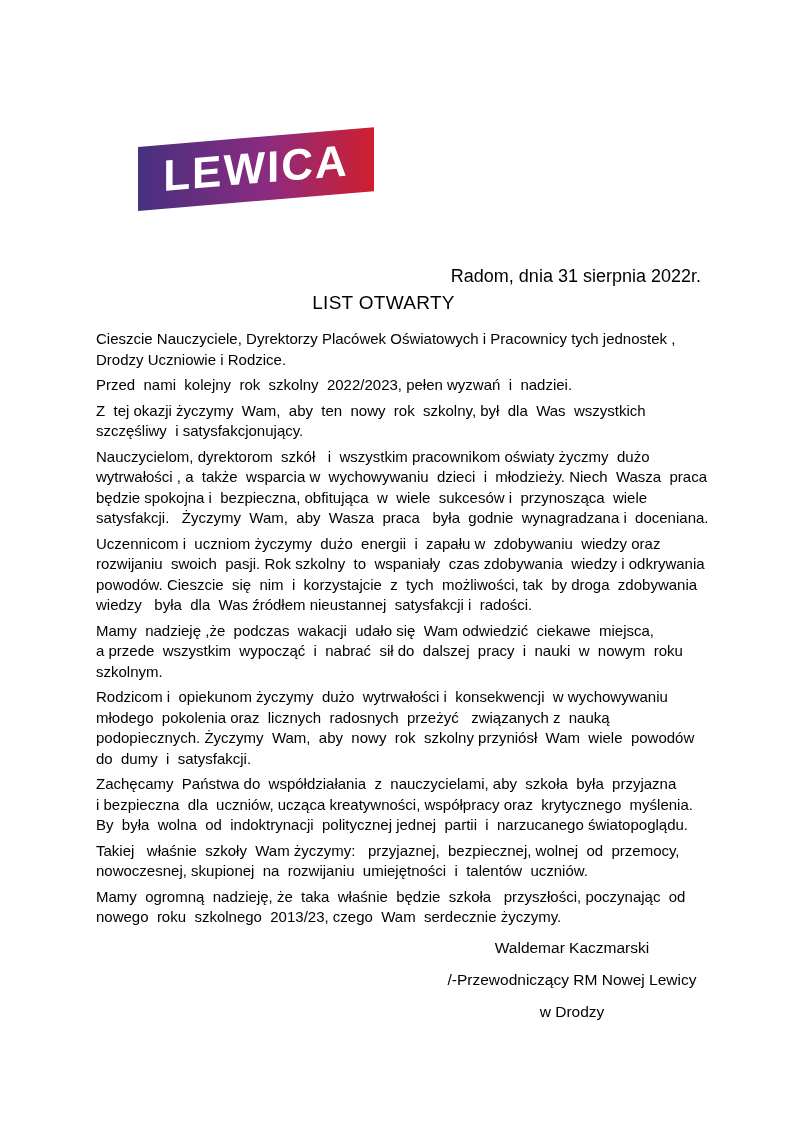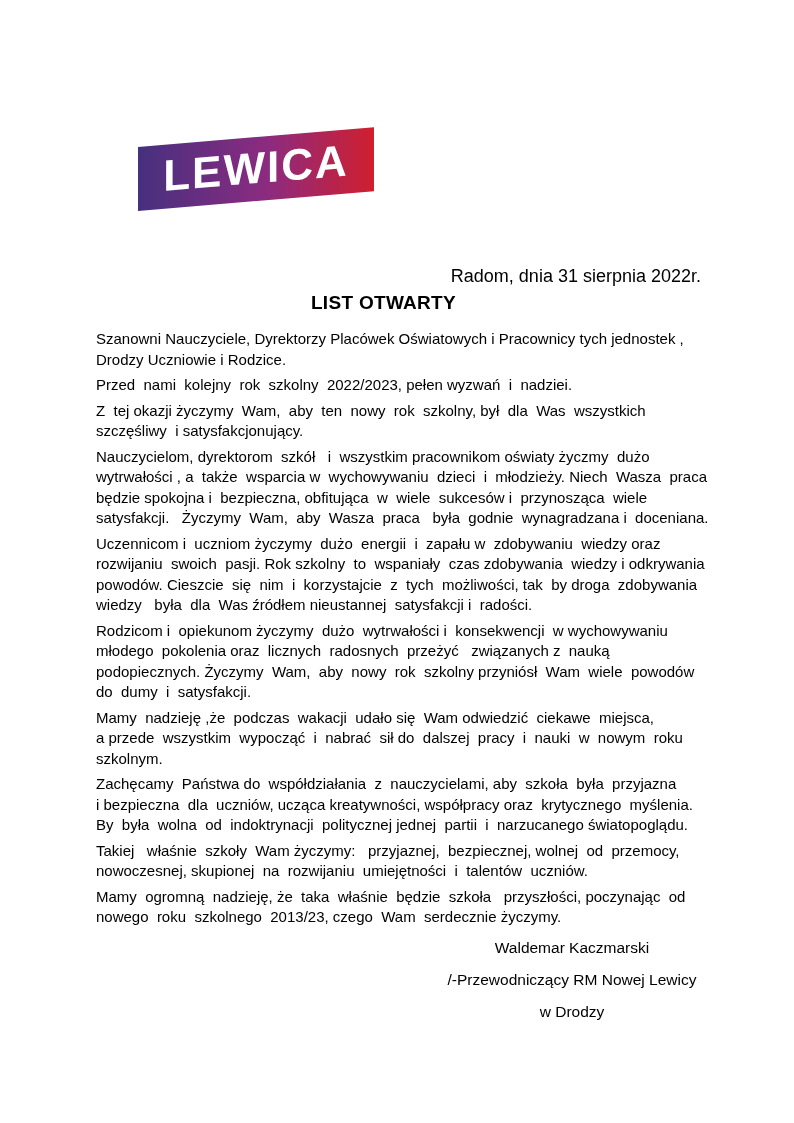--- a/index.html
+++ b/index.html
@@ -41,21 +41,21 @@
     line-height: 20px;
     white-space: pre;
   }
   .letter-title {
     position: absolute;
     top: 291px;
     left: 0;
     width: 767px;
     text-align: center;
     font-size: 19px;
-    font-weight: bold;
+    font-weight: normal;
     line-height: 24px;
     letter-spacing: 0.3px;
   }
   .body-text {
     position: absolute;
     left: 96px;
     top: 329px;
     width: 640px;
     font-size: 15px;
   }
@@ -84,21 +84,21 @@
   <div class="logo-banner" style="background: linear-gradient(90deg, rgb(70, 48, 127) 0%, rgb(140, 43, 128) 55%, rgb(208, 31, 46) 100%);">
     <span class="logo-text" style="color: rgb(255, 255, 255);">LEWICA</span>
   </div>
 
   <div class="dateline">Radom, dnia 31 sierpnia 2022r.</div>
 
   <div class="letter-title">LIST OTWARTY</div>
 
   <div class="body-text">
       <div class="paragraph">
-        <div class="line">Szanowni Nauczyciele, Dyrektorzy Placówek Oświatowych i Pracownicy tych jednostek ,</div>
+        <div class="line">Cieszcie Nauczyciele, Dyrektorzy Placówek Oświatowych i Pracownicy tych jednostek ,</div>
         <div class="line">Drodzy Uczniowie i Rodzice.</div>
       </div>
       <div class="paragraph">
         <div class="line">Przed  nami  kolejny  rok  szkolny  2022/2023, pełen wyzwań  i  nadziei.</div>
       </div>
       <div class="paragraph">
         <div class="line">Z  tej okazji życzymy  Wam,  aby  ten  nowy  rok  szkolny, był  dla  Was  wszystkich</div>
         <div class="line">szczęśliwy  i satysfakcjonujący.</div>
       </div>
       <div class="paragraph">
@@ -107,29 +107,29 @@
         <div class="line">będzie spokojna i  bezpieczna, obfitująca  w  wiele  sukcesów i  przynosząca  wiele</div>
         <div class="line">satysfakcji.   Życzymy  Wam,  aby  Wasza  praca   była  godnie  wynagradzana i  doceniana.</div>
       </div>
       <div class="paragraph">
         <div class="line">Uczennicom i  uczniom życzymy  dużo  energii  i  zapału w  zdobywaniu  wiedzy oraz</div>
         <div class="line">rozwijaniu  swoich  pasji. Rok szkolny  to  wspaniały  czas zdobywania  wiedzy i odkrywania</div>
         <div class="line">powodów. Cieszcie  się  nim  i  korzystajcie  z  tych  możliwości, tak  by droga  zdobywania</div>
         <div class="line">wiedzy   była  dla  Was źródłem nieustannej  satysfakcji i  radości.</div>
       </div>
       <div class="paragraph">
+        <div class="line">Mamy  nadzieję ,że  podczas  wakacji  udało się  Wam odwiedzić  ciekawe  miejsca,</div>
+        <div class="line">a przede  wszystkim  wypocząć  i  nabrać  sił do  dalszej  pracy  i  nauki  w  nowym  roku</div>
+        <div class="line">szkolnym.</div>
+      </div>
+      <div class="paragraph">
         <div class="line">Rodzicom i  opiekunom życzymy  dużo  wytrwałości i  konsekwencji  w wychowywaniu</div>
         <div class="line">młodego  pokolenia oraz  licznych  radosnych  przeżyć   związanych z  nauką</div>
         <div class="line">podopiecznych. Życzymy  Wam,  aby  nowy  rok  szkolny przyniósł  Wam  wiele  powodów</div>
         <div class="line">do  dumy  i  satysfakcji.</div>
-      </div>
-      <div class="paragraph">
-        <div class="line">Mamy  nadzieję ,że  podczas  wakacji  udało się  Wam odwiedzić  ciekawe  miejsca,</div>
-        <div class="line">a przede  wszystkim  wypocząć  i  nabrać  sił do  dalszej  pracy  i  nauki  w  nowym  roku</div>
-        <div class="line">szkolnym.</div>
       </div>
       <div class="paragraph">
         <div class="line">Zachęcamy  Państwa do  współdziałania  z  nauczycielami, aby  szkoła  była  przyjazna</div>
         <div class="line">i bezpieczna  dla  uczniów, ucząca kreatywności, współpracy oraz  krytycznego  myślenia.</div>
         <div class="line">By  była  wolna  od  indoktrynacji  politycznej jednej  partii  i  narzucanego światopoglądu.</div>
       </div>
       <div class="paragraph">
         <div class="line">Takiej   właśnie  szkoły  Wam życzymy:   przyjaznej,  bezpiecznej, wolnej  od  przemocy,</div>
         <div class="line">nowoczesnej, skupionej  na  rozwijaniu  umiejętności  i  talentów  uczniów.</div>
       </div>

